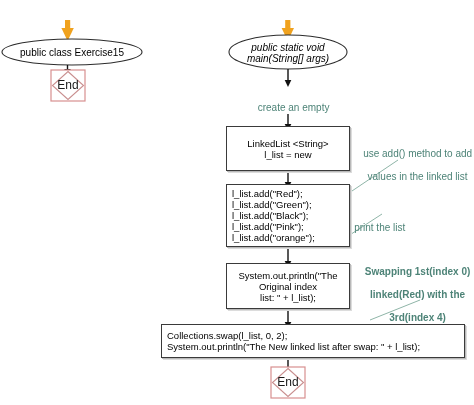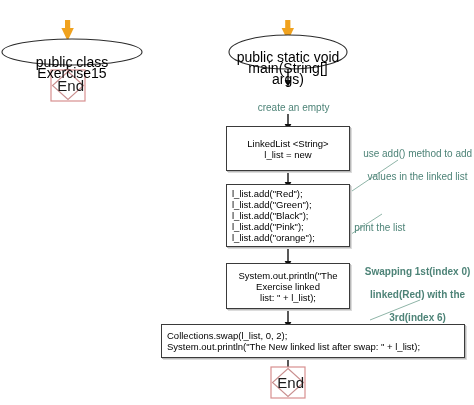--- a/index.html
+++ b/index.html
@@ -48,43 +48,42 @@
     align-items: center;
     padding: 1px 3px;
   }
   .proc .ln { white-space: pre; }
   .proc.left-text {
     text-align: left;
     align-items: flex-start;
     padding-left: 5px;
   }
   .terminator {
-    font-size: 14px;
+    font-size: 10px;
     line-height: 11px;
     color: #000000;
     text-align: center;
     display: flex;
     flex-direction: column;
     justify-content: center;
     align-items: center;
-    margin-top: 16px;
   }
   .note {
     position: absolute;
     color: #4d8377;
     font-size: 10px;
     line-height: 11.5px;
     text-align: center;
     white-space: pre;
   }
   .endlabel {
     position: absolute;
-    font-size: 15px;
+    font-size: 12px;
     color: #1a1a1a;
-    text-align: right;
+    text-align: center;
     line-height: 11px;
   }
 </style>
 </head>
 <body>
 
 <div id="canvas">
 
   <svg class="layer" viewBox="0 0 474 405" xmlns="http://www.w3.org/2000/svg">
     <defs>
@@ -131,21 +130,21 @@
     <line x1="342" y1="240" x2="382" y2="214" stroke="#8fb5a8" stroke-width="1"></line>
     <line x1="370" y1="320" x2="420" y2="300" stroke="#8fb5a8" stroke-width="1"></line>
   </svg>
 
   <div class="node terminator" style="left:8px; top:44px; width:128px; height:16px;">
     <span class="ln">public class Exercise15</span>
   </div>
 
   <div class="endlabel" style="left:52px; top:80px; width:32px;">End</div>
 
-  <div class="node terminator" style="left:234px; top:40px; width:108px; height:25px;">
+  <div class="node terminator" style="left:234px; top:40px; width:108px; height:25px;font-style:italic;">
     <span class="ln">public static void</span>
     <span class="ln">main(String[] args)</span>
   </div>
 
   <div class="note" style="left:228px; top:90px; width:120px;">
     <span class="ln">create an empty</span><br>
     <span class="ln">linked list</span>
   </div>
 
   <div class="node proc" style="left:226px; top:126px; width:124px; height:45px;">
@@ -165,28 +164,28 @@
     <span class="ln">print the list</span>
   </div>
 
   <div class="note" style="left:352px; top:136px; width:120px;">
     <span class="ln">use add() method to add</span><br>
     <span class="ln">values in the linked list</span>
   </div>
 
   <div class="node proc" style="left:226px; top:263px; width:124px; height:46px;">
     <span class="ln">System.out.println("The</span>
-    <span class="ln">Exercise linked</span>
+    <span class="ln">Original index</span>
     <span class="ln">list: " + l_list);</span>
   </div>
 
   <div class="note" style="left:352px; top:254px; width:120px;font-weight:bold;">
     <span class="ln">Swapping 1st(index 0)</span><br>
     <span class="ln">linked(Red) with the</span><br>
-    <span class="ln">3rd(index 6)</span><br>
+    <span class="ln">3rd(index 4)</span><br>
     <span class="ln">element (Black)</span>
   </div>
 
   <div class="node proc left-text" style="left:133px; top:324px; width:304px; height:34px;margin-left:28px;">
     <span class="ln">Collections.swap(l_list, 0, 2);</span>
     <span class="ln">System.out.println("The New linked list after swap: " + l_list);</span>
   </div>
 
   <div class="endlabel" style="left:272px; top:377px; width:32px;">End</div>
 

